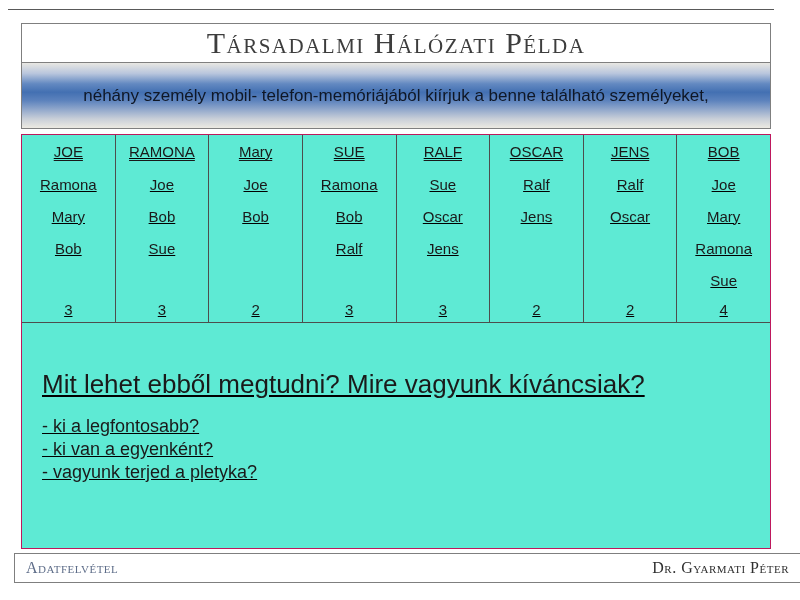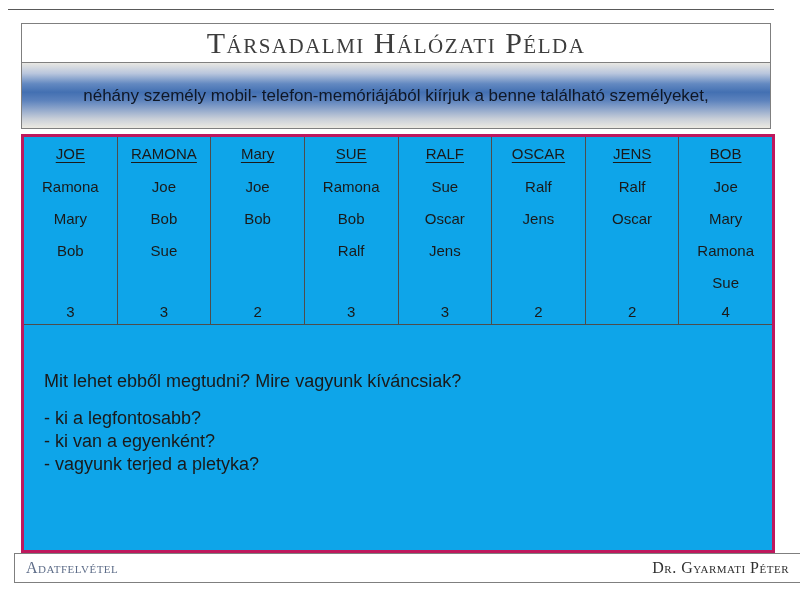--- a/index.html
+++ b/index.html
@@ -20,34 +20,34 @@
   }
   .banner{
     position:absolute;left:21px;top:62px;width:748px;height:65px;
     border:1px solid #7f7f7f;
     background:linear-gradient(180deg,#e8e7e2 0%,#b9c6dd 16%,#6389c1 32%,#4370b2 45%,#5d83bd 58%,#93a9cc 72%,#c9cfd8 86%,#eceae2 100%);
     display:flex;align-items:center;justify-content:center;
     font-size:17px;line-height:25px;color:#0f1726;text-align:center;
   }
   .main-box{
     position:absolute;left:21px;top:134px;width:748px;height:413px;
-    border:3px solid #be185d;background:#0ea5e9;
+    border:1px solid #be185d;background:#5eead4;text-decoration:underline;
   }
   .ptable{
     display:flex;width:100%;height:188px;border-bottom:1px solid #4d4d4d;
     box-sizing:border-box;
   }
   .pcol{flex:1;border-right:1px solid #4d4d4d;display:grid;
     grid-template-rows:33px 32px 32px 32px 32px 1fr;min-width:0;}
   .pcol:last-child{border-right:none;}
   .pcell{display:flex;align-items:center;justify-content:center;
     font-size:15px;color:#1a1a1a;white-space:nowrap;}
   .phead{text-decoration:underline;text-underline-offset:3px;}
   .questions{padding:46px 20px 0 20px;color:#1a1a1a;}
-  .q-intro{font-size:18px;margin:0 0 15px 0;}
+  .q-intro{font-size:26px;margin:0 0 15px 0;}
   .qitem{font-size:18px;line-height:23px;}
   .footer-box{
     position:absolute;left:14px;top:553px;width:763px;height:28px;
     border:1px solid #7f7f7f;display:flex;align-items:center;
     justify-content:space-between;padding:0 14px 0 11px;box-sizing:content-box;
     font-family:"Liberation Serif",serif;font-variant:small-caps;font-size:16px;
   }
   .footer-left{color:#5d6c88;letter-spacing:0.5px;}
   .footer-right{color:#2f2f2f;letter-spacing:0.5px;}
 </style>

